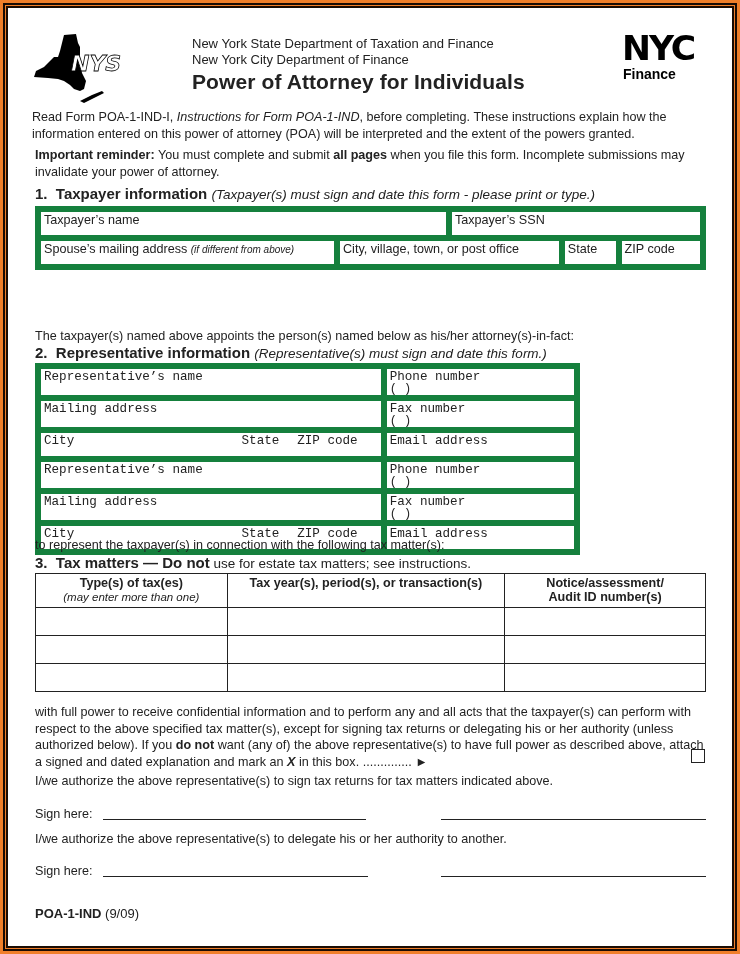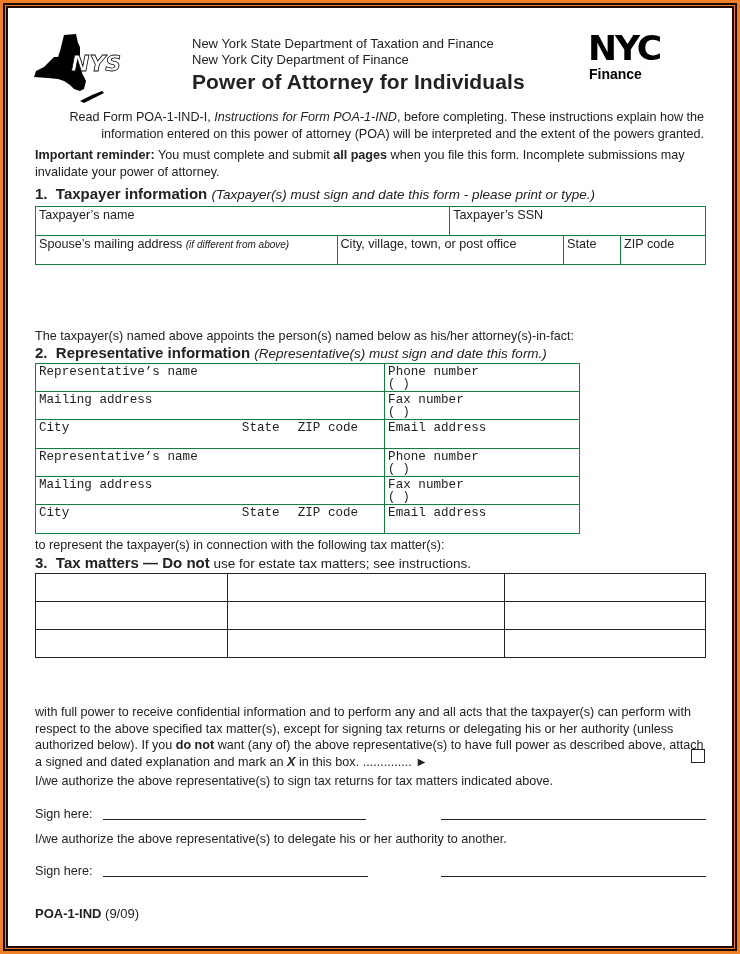--- a/index.html
+++ b/index.html
@@ -9,31 +9,31 @@
     position: absolute; left: 3px; top: 3px; width: 734px; height: 948px;
     border: 2px solid #1a0c04; background: #f07f2a;
   }
   .page {
     position: absolute; left: 6px; top: 6px; width: 728px; height: 942px;
     background: #fff;
     border: 2px solid #1a0c04;
   }
   .abs { position: absolute; }
   .nys-logo { left: 34px; top: 33px; width: 100px; height: 72px; }
-  .nyc-logo { left: 588px; top: 34px; width: 96px; height: 48px; }
+  .nyc-logo { left: 622px; top: 34px; width: 96px; height: 48px; }
   .nyc-mark { position:absolute; left:0; top:0; font-family: "DejaVu Sans", sans-serif; font-weight: 900; font-size: 33px; letter-spacing: -2px; line-height: 30px; color: #000; transform: scaleX(1.05); transform-origin: left; }
   .nyc-fin { position:absolute; left:1px; top:32px; font-weight: bold; font-size: 14px; color: #000; }
   .hdr-line { font-size: 13px; line-height: 17px; color: #222; }
   .title { font-size: 21px; font-weight: bold; color: #222; letter-spacing: 0.1px; }
   .para { font-size: 12.6px; line-height: 16.5px; color: #222; }
   .sec { font-size: 15px; font-weight: bold; color: #222; text-align: right; }
   .sec i { font-weight: normal; font-size: 13.5px; }
   .sec .norm { font-weight: normal; font-size: 13.5px; }
   table.grid { position: absolute; border-collapse: collapse; }
-  table.grid td { border: 1px solid #15803d; font-size: 12.6px; color: #222; vertical-align: top; padding: 1px 3px 0 3px; line-height: 14px; }
+  table.grid td { border: 6px solid #15803d; font-size: 12.6px; color: #222; vertical-align: top; padding: 1px 3px 0 3px; line-height: 14px; }
   table.grid td i { font-size: 11.5px; }
   table.grid td i.small { font-size: 10px; }
   .heavy-top td { border-top: 2px solid #222; }
   .paren { display: block; line-height: 11px; font-size: 12px; }
   table.tax td { border: 1px solid #222; }
   table.tax th { border: 1px solid #222; font-size: 12.6px; font-weight: bold; color: #222; text-align: center; vertical-align: top; padding: 2px 2px; line-height: 14px; }
   table.tax th i { font-weight: normal; font-size: 11.5px; }
   .checkbox { width: 14px; height: 14px; border: 1px solid #222; background: #fff; }
   .sig-line { border-bottom: 1px solid #222; height: 1px; }
   .footer { font-size: 13px; color: #222; }
@@ -54,21 +54,21 @@
 
 <div class="abs hdr-line" style="left:192px; top:35px;">New York State Department of Taxation and Finance</div>
 <div class="abs hdr-line" style="left:192px; top:51px;">New York City Department of Finance</div>
 <div class="abs title" style="left:192px; top:70px;">Power of Attorney for Individuals</div>
 
 <div class="abs nyc-logo">
   <span class="nyc-mark">NYC</span>
   <span class="nyc-fin">Finance</span>
 </div>
 
-<div class="abs para" style="left:24px; top:109px; width:680px;text-align:right;">
+<div class="abs para" style="left:32px; top:109px; width:680px;">
   <span>Read Form POA-1-IND-I, </span><i>Instructions for Form POA-1-IND</i><span>, before completing. These instructions explain how the information entered on this power of attorney (POA) will be interpreted and the extent of the powers granted.</span>
 </div>
 <div class="abs para" style="left:35px; top:147px; width:680px;">
   <b>Important reminder:</b><span> You must complete and submit </span><b>all pages</b><span> when you file this form. Incomplete submissions may invalidate your power of attorney.</span>
 </div>
 
 <div class="abs sec" style="left:35px; top:185px;">
   <span>1.</span>&nbsp; <span>Taxpayer information</span> <i>(Taxpayer(s) must sign and date this form - please print or type.)</i>
 </div>
 
@@ -147,20 +147,25 @@
   <span>3.</span>&nbsp; <span>Tax matters — Do not</span><span class="norm"> use for estate tax matters; see instructions.</span>
 </div>
 
 <table class="grid tax" style="left:35px; top:573px; width:671px;">
   <colgroup>
       <col style="width:192px">
       <col style="width:278px">
       <col style="width:201px">
     </colgroup>
   <tbody>
+      <tr style="height:34px">
+    <th><span>Type(s) of tax(es)</span><br><i>(may enter more than one)</i></th>
+    <th><span>Tax year(s), period(s), or transaction(s)</span></th>
+    <th><span>Notice/assessment/</span><br><span>Audit ID number(s)</span></th>
+  </tr>
   <tr style="height:28px">
     <td></td>
         <td></td>
         <td></td>
   </tr>
   <tr style="height:28px">
     <td></td>
         <td></td>
         <td></td>
   </tr>

